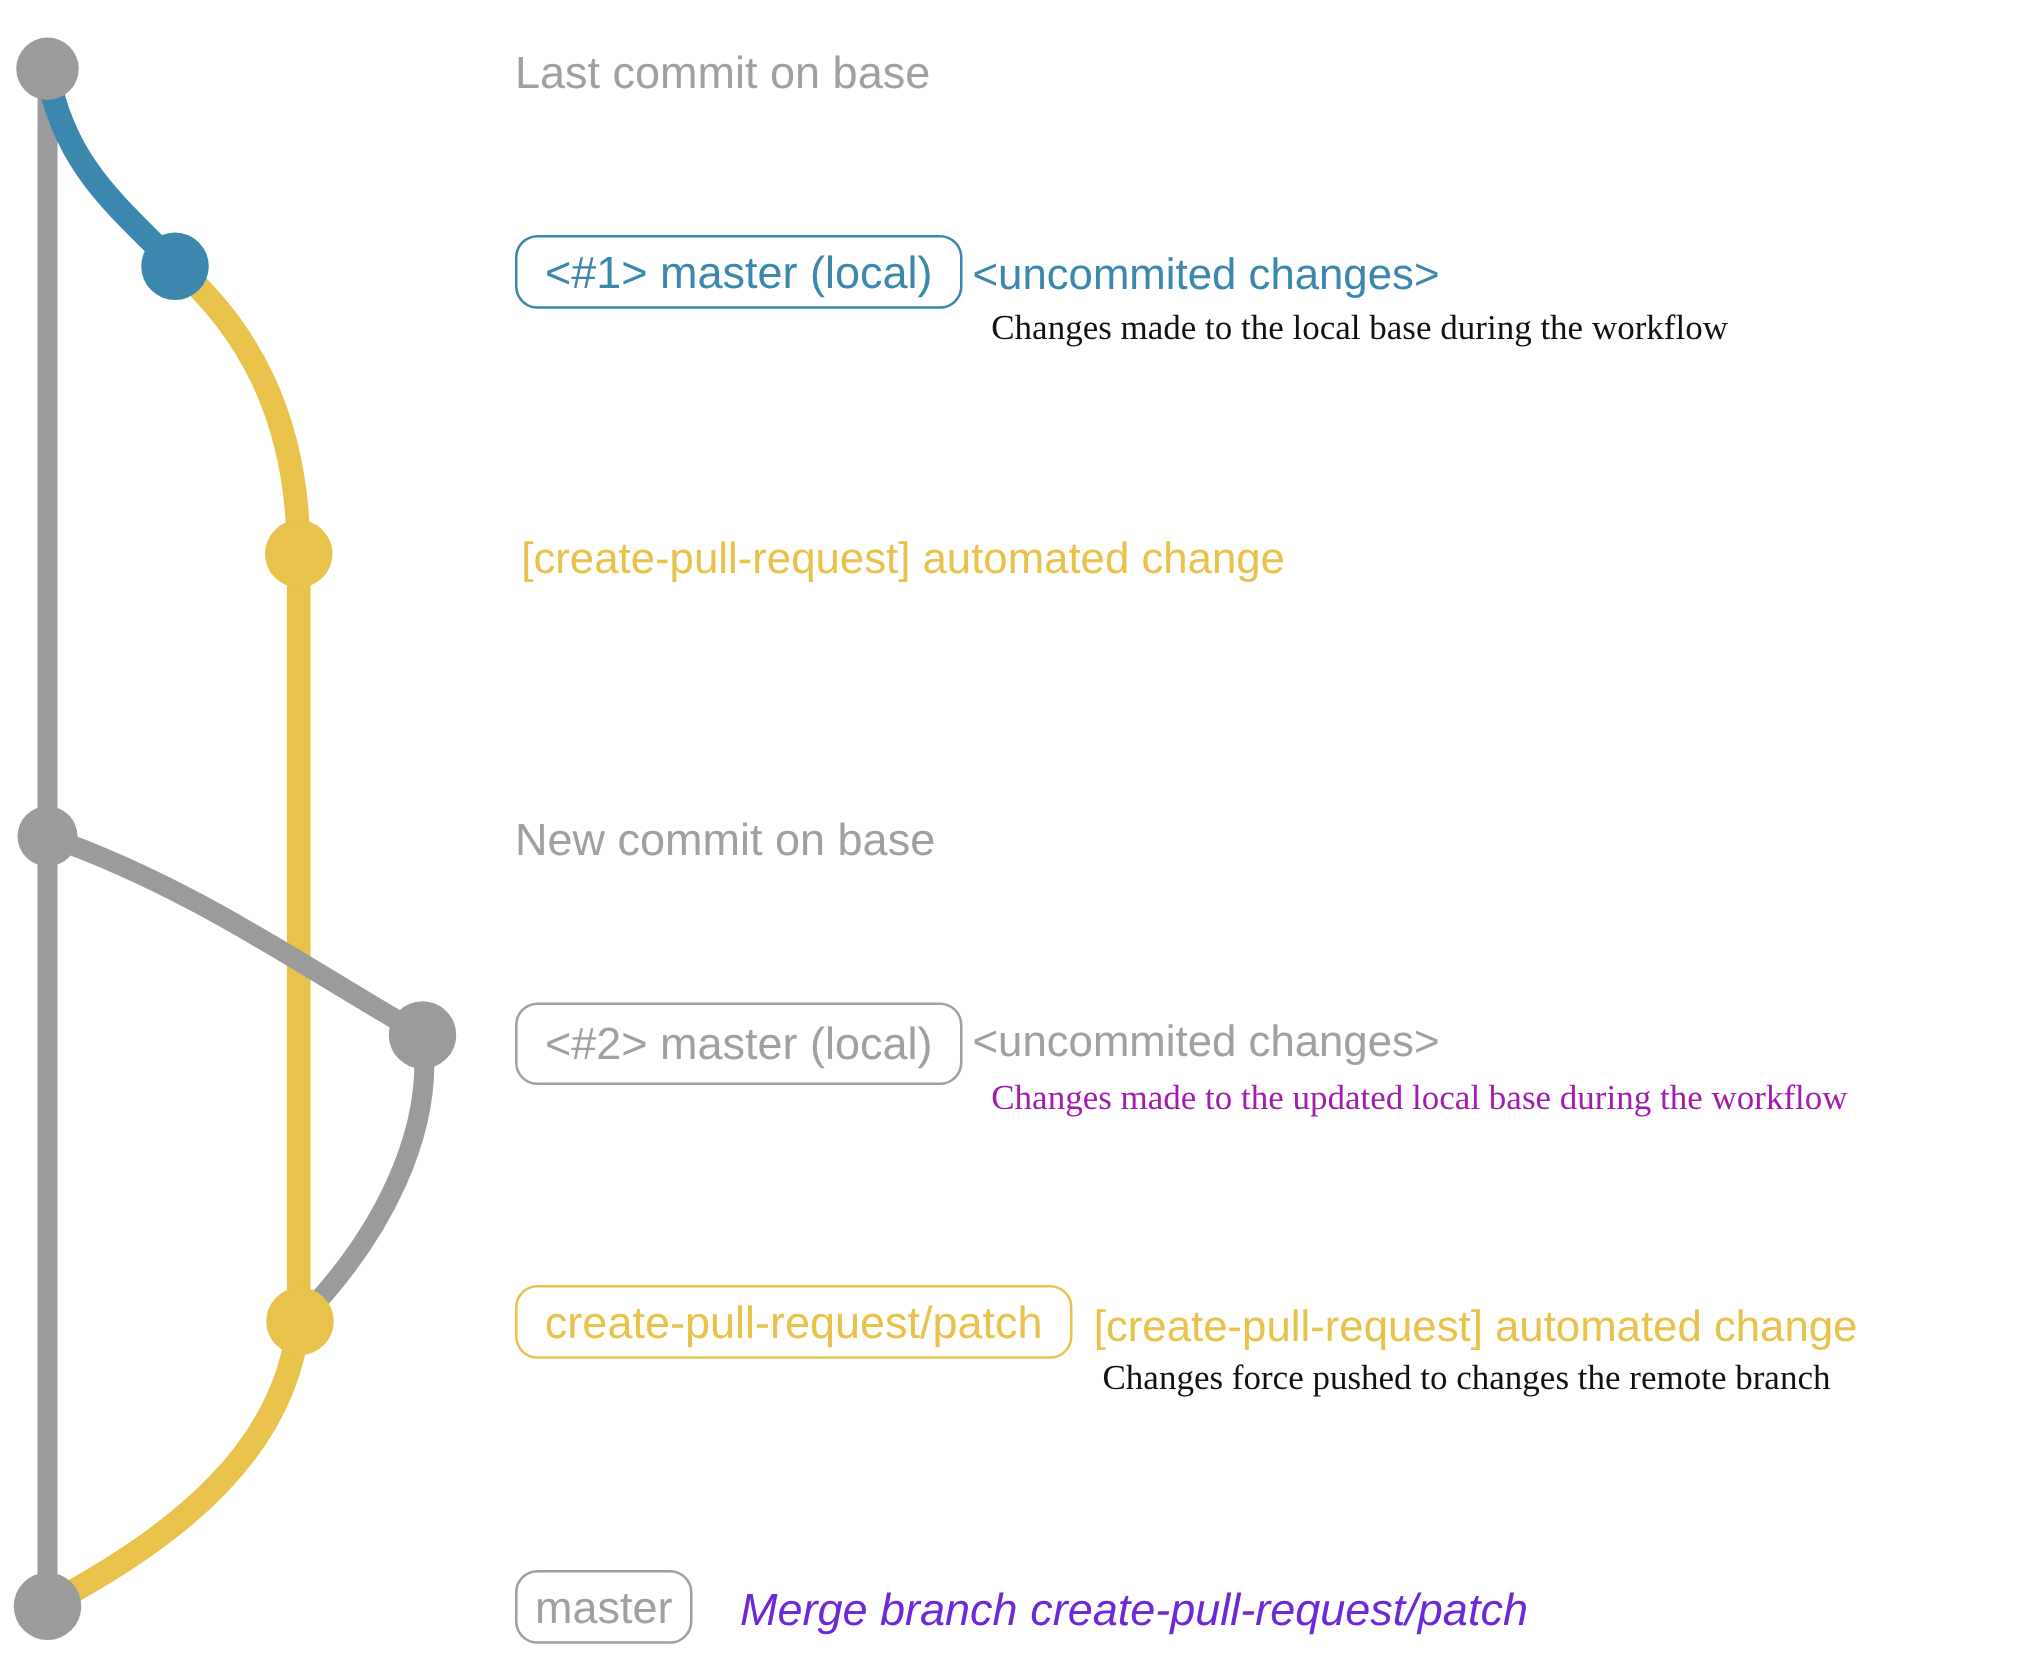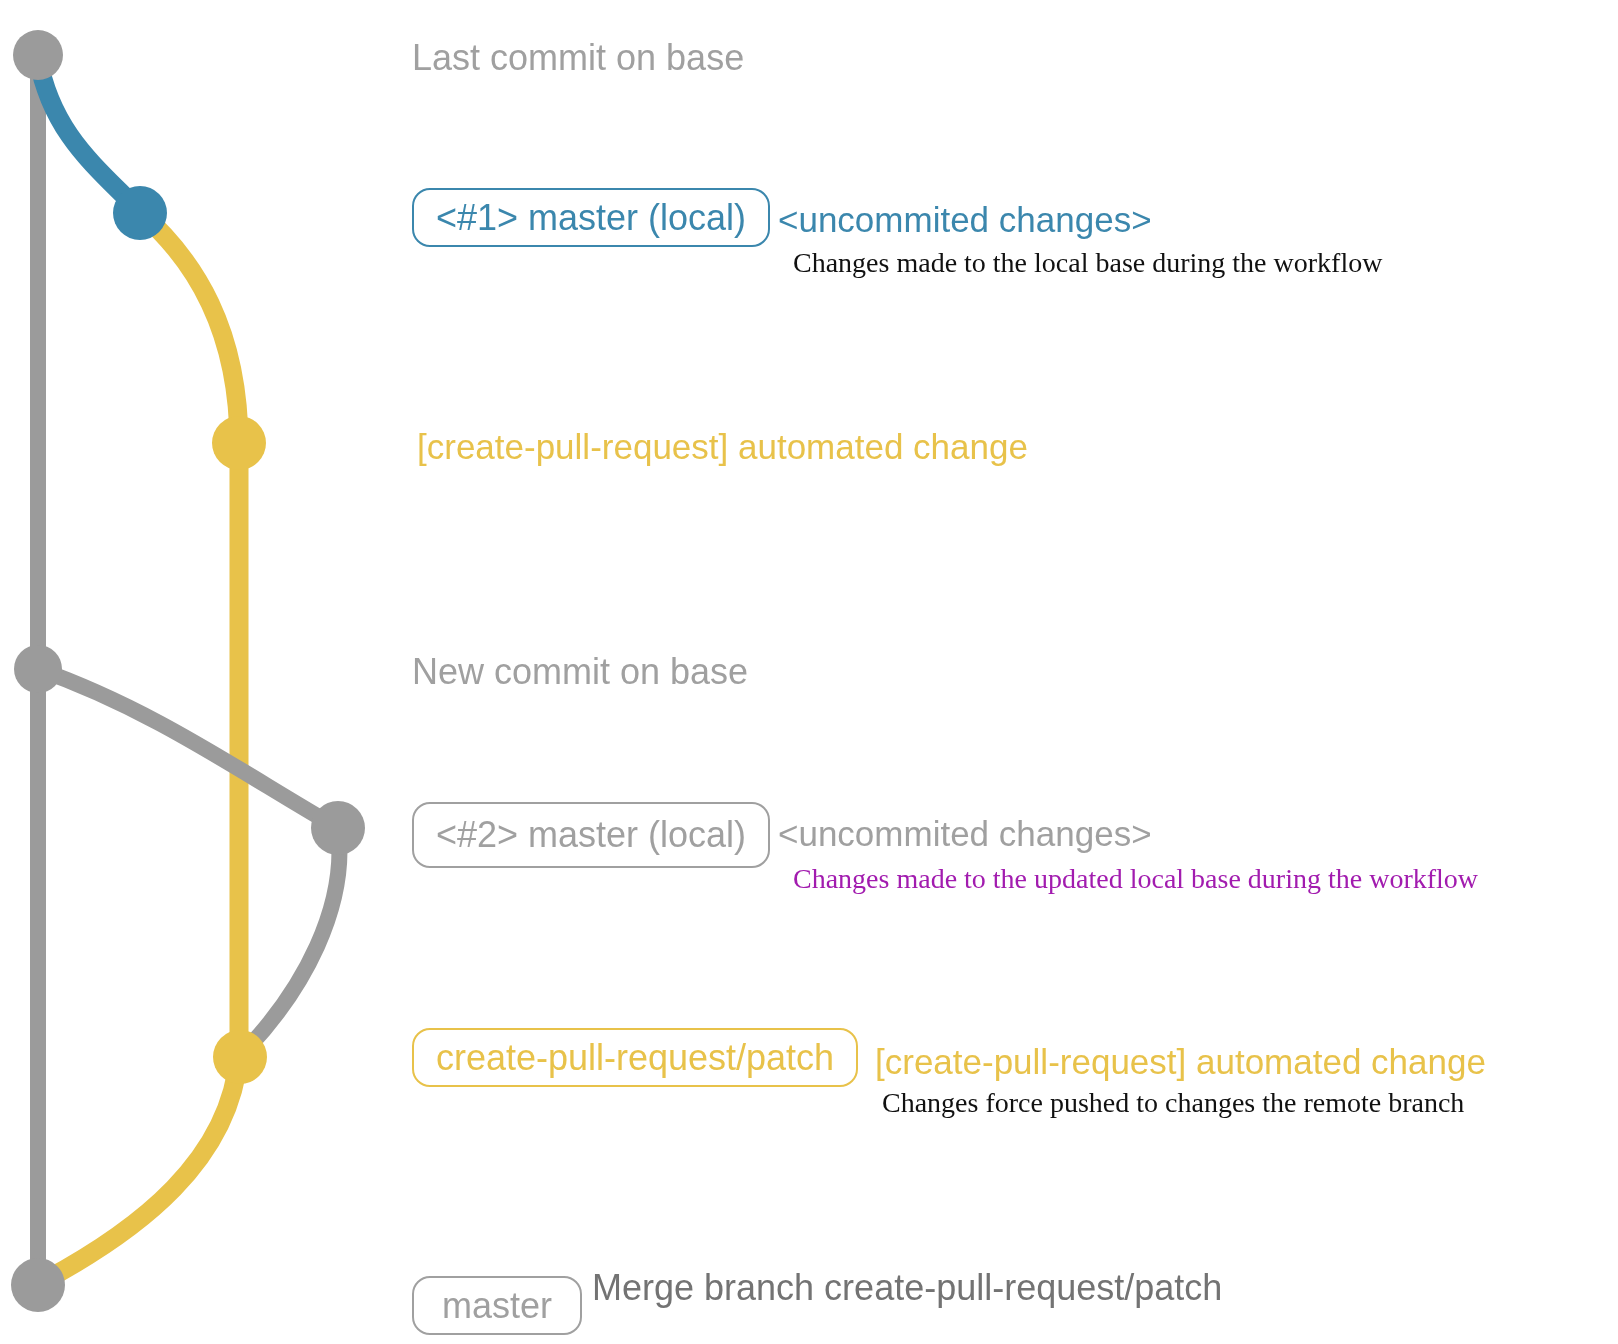--- a/index.html
+++ b/index.html
@@ -69,16 +69,16 @@
   <div class="abs heading" style="left: 412px; top: 651px; color: rgb(160, 160, 160);">New commit on base</div>
 
   <div class="badge" style="left: 412px; top: 802px; width: 358px; height: 66px; color: rgb(160, 160, 160); border-color: rgb(160, 160, 160);">&lt;#2&gt; master (local)</div>
   <div class="abs msg-sans" style="left: 778px; top: 814px; color: rgb(160, 160, 160);">&lt;uncommited changes&gt;</div>
   <div class="abs note" style="left: 793px; top: 863px; color: #a21caf;">Changes made to the updated local base during the workflow</div>
 
   <div class="badge" style="left: 412px; top: 1028px; width: 446px; height: 59px; color: rgb(232, 194, 74); border-color: rgb(232, 194, 74);">create-pull-request/patch</div>
   <div class="abs msg-sans" style="left: 875px; top: 1042px; color: rgb(232, 194, 74);">[create-pull-request] automated change</div>
   <div class="abs note" style="left: 882px; top: 1087px; color: rgb(17, 17, 17);">Changes force pushed to changes the remote branch</div>
 
-  <div class="badge" style="left: 412px; top: 1256px; width: 170px; height: 59px; color: rgb(160, 160, 160); border-color: rgb(160, 160, 160); margin-top: 20px;">master</div>
-  <div class="abs heading" style="left: 592px; top: 1267px; color: #737373;">Merge branch create-pull-request/patch</div>
+  <div class="badge" style="left: 412px; top: 1256px; width: 142px; height: 59px; color: rgb(160, 160, 160); border-color: rgb(160, 160, 160);">master</div>
+  <div class="abs heading" style="left: 592px; top: 1267px; color: #6d28d9; font-style: italic;">Merge branch create-pull-request/patch</div>
 
 </div>
 
 </body></html>

